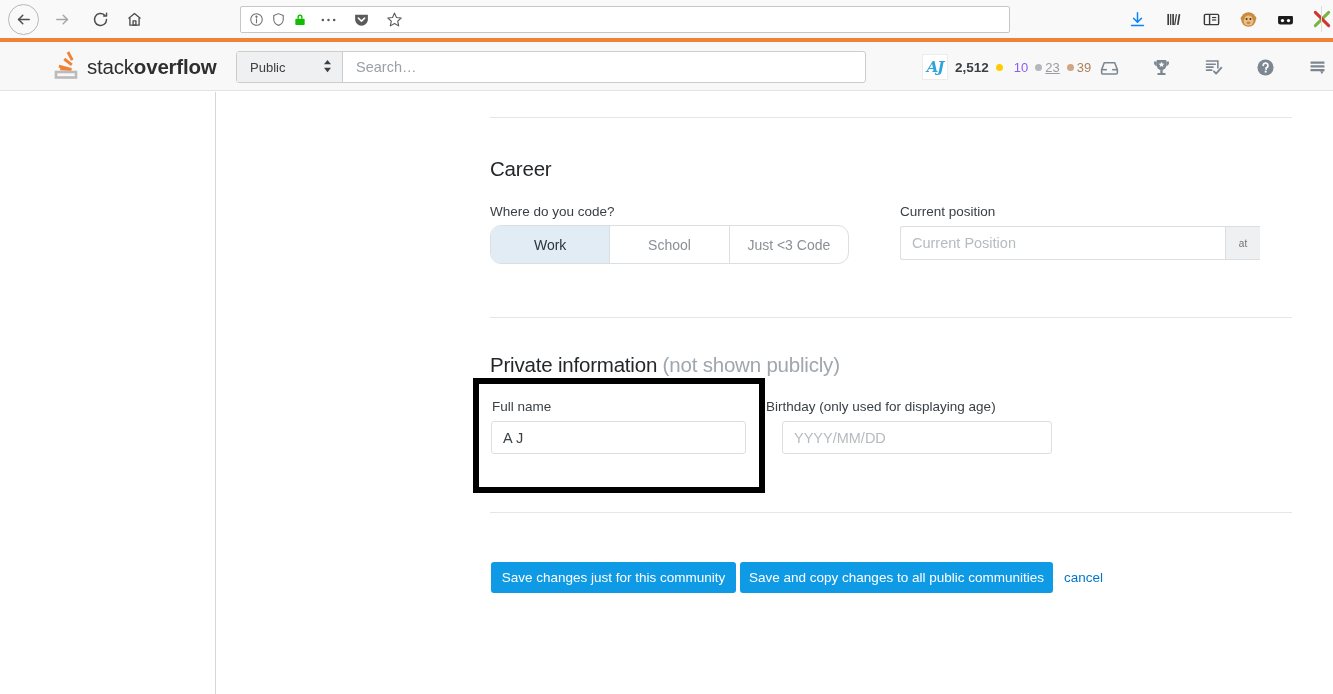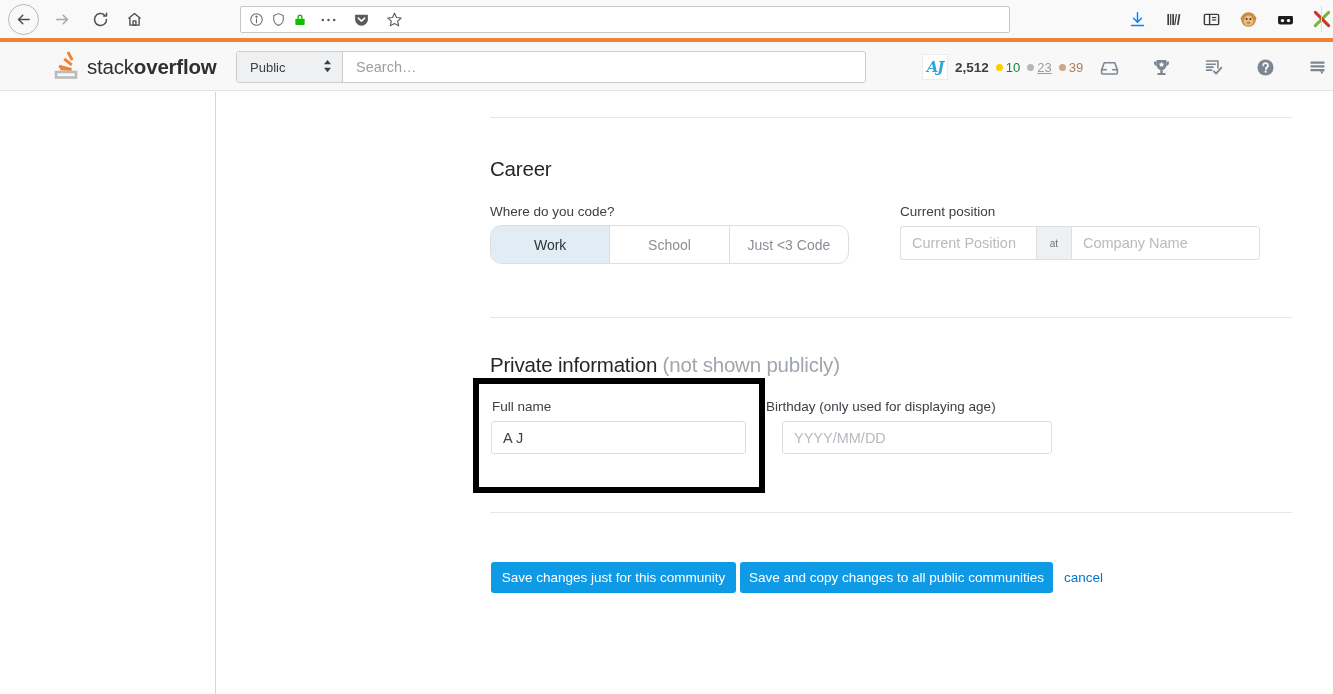--- a/index.html
+++ b/index.html
@@ -84,21 +84,21 @@
   }
   #avatar {
     width: 26px; height: 26px; background: #fff; border: 1px solid #ececec;
     display: flex; align-items: center; justify-content: center;
     font-family: "DejaVu Serif", serif; font-style: italic; font-weight: 700;
     font-size: 15px; color: #2fa4d8; letter-spacing: -1px;
   }
   #rep { font-size: 13.5px; font-weight: 700; color: #3b4045; }
   .badge-grp { display: flex; align-items: center; gap: 3px; font-size: 13px; }
   .dot { width: 7px; height: 7px; border-radius: 50%; display: inline-block; }
-  .badge-gold .dot { background: #ffcc01; } .badge-gold span { color: #15803d; }
+  .badge-gold .dot { background: #ffcc01; } .badge-gold span { color: #8b5cf6; margin-left: 8px; }
   .badge-silver .dot { background: #b4b8bc; } .badge-silver span { color: #9a9c9f; text-decoration: underline; }
   .badge-bronze .dot { background: #d1a684; } .badge-bronze span { color: #ab825f; }
 
   #header-icons {
     position: absolute; left: 1098px; top: 52px; height: 30px;
     display: flex; align-items: center; gap: 30px;
   }
   .hdr-ico { width: 22px; height: 22px; display: flex; align-items: center; justify-content: center; }
 
   
@@ -392,21 +392,20 @@
   <div class="tgl active">Work</div>
   <div class="tgl">School</div>
   <div class="tgl">Just &lt;3 Code</div>
 </div>
 
 <div class="field-label" style="position:absolute; left:900px; top:204px;">Current position</div>
 
 <div id="pos-group">
   <div class="txt-input ph" id="pos-input">Current Position</div>
   <div id="pos-at">at</div>
-  <div class="txt-input ph" id="pos-company">Company Name</div>
 </div>
 
 <div class="hr" style="top:317px"></div>
 
 <div class="section-title" style="left:490px; top:353px;">
   <span>Private information</span>
   <span style="color:#9fa6ad;">(not shown publicly)</span>
 </div>
 
 <div class="field-label" style="position:absolute; left:492px; top:399px;">Full name</div>

